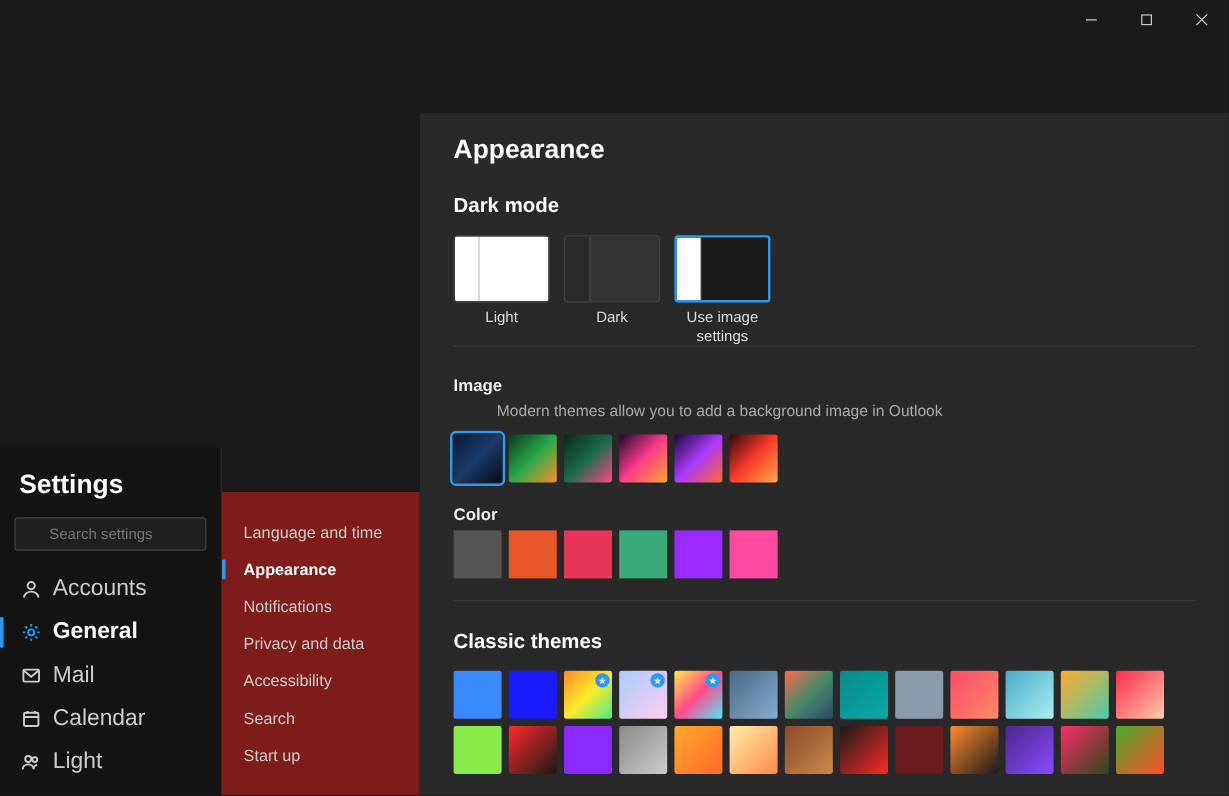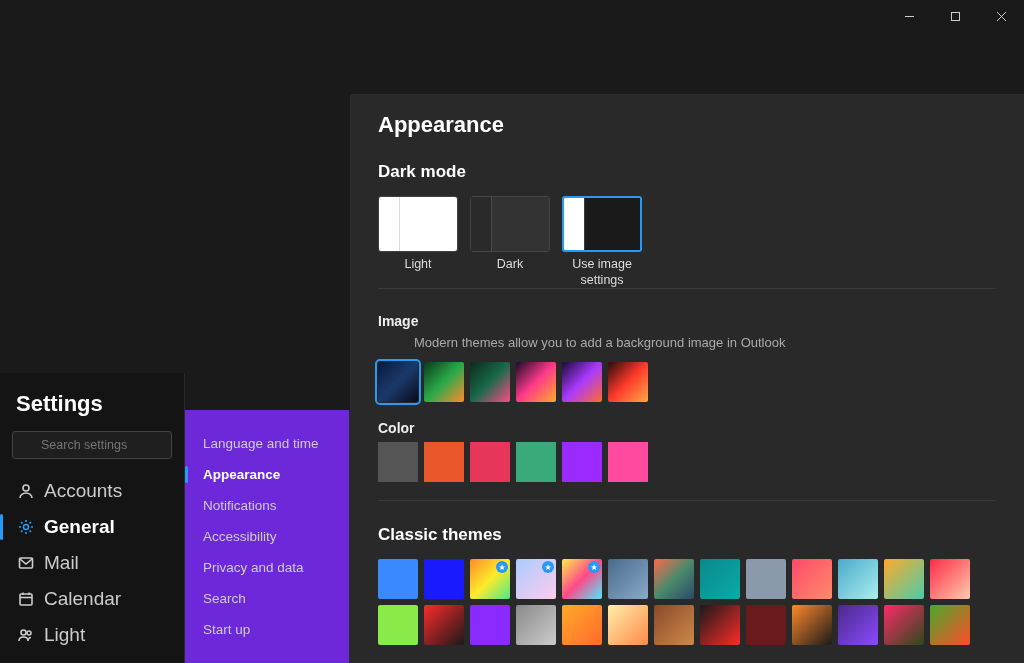--- a/index.html
+++ b/index.html
@@ -11,21 +11,21 @@
   .title { font-size: 22px; font-weight: 600; color: #fff; padding: 8px 4px 14px; }
   .search { width: 100%; background: #1f1f1f; border: 1px solid #444; border-radius: 3px; padding: 6px 8px 6px 28px; color: #aaa; font-size: 12.5px; position: relative; }
   .search-wrap { position: relative; margin-bottom: 14px; }
   .search-wrap svg { position: absolute; left: 8px; top: 7px; width: 13px; height: 13px; stroke: #888; fill: none; }
   .nav1 { list-style: none; }
   .nav1 li { display: flex; align-items: center; gap: 10px; padding: 7px 6px; font-size: 19px; color: #ccc; cursor: pointer; border-radius: 3px; position: relative; }
   .nav1 li.active { color: #fff; font-weight: 600; }
   .nav1 li.active::before { content: ""; position: absolute; left: -12px; top: 5px; bottom: 5px; width: 3px; background: #2899f5; border-radius: 2px; }
   .nav1 li svg { width: 16px; height: 16px; stroke: #ccc; fill: none; stroke-width: 1.6; }
   .nav1 li.active svg { stroke: #2899f5; }
-  .col2 { width: 165px; background: #6d28d9; padding: 18px 0; border-right: 1px solid #2a2a2a; }
+  .col2 { width: 165px; background: #7f1d1d; padding: 18px 0; border-right: 1px solid #2a2a2a; }
   .nav2 { list-style: none; }
   .nav2 li { padding: 8px 18px; font-size: 13.5px; color: #ccc; cursor: pointer; position: relative; }
   .nav2 li.active { color: #fff; font-weight: 600; }
   .nav2 li.active::before { content: ""; position: absolute; left: 0; top: 7px; bottom: 7px; width: 3px; background: #2899f5; border-radius: 2px; }
   .col3 { flex: 1; background: #292929; padding: 18px 28px; overflow-y: auto; position: relative; }
   .col3::-webkit-scrollbar { width: 6px; }
   .col3::-webkit-scrollbar-thumb { background: #555; border-radius: 3px; }
   h1 { font-size: 22px; font-weight: 600; color: #fff; margin-bottom: 24px; }
   h2 { font-size: 17px; font-weight: 600; color: #fff; margin-bottom: 14px; }
   h3 { font-size: 14px; font-weight: 600; color: #eee; margin-bottom: 6px; }
@@ -118,22 +118,22 @@
           <span>Light</span>
         </li>
       </ul>
   </div>
 
   <div class="col2">
     <ul class="nav2" id="nav2">
         <li>Language and time</li>
         <li class="active">Appearance</li>
         <li>Notifications</li>
+        <li>Privacy and data</li>
         <li>Accessibility</li>
-        <li>Privacy and data</li>
         <li>Search</li>
         <li>Start up</li>
       </ul>
   </div>
 
   <div class="col3">
     <h1>Appearance</h1>
 
     <div class="section">
       <h2>Dark mode</h2>

